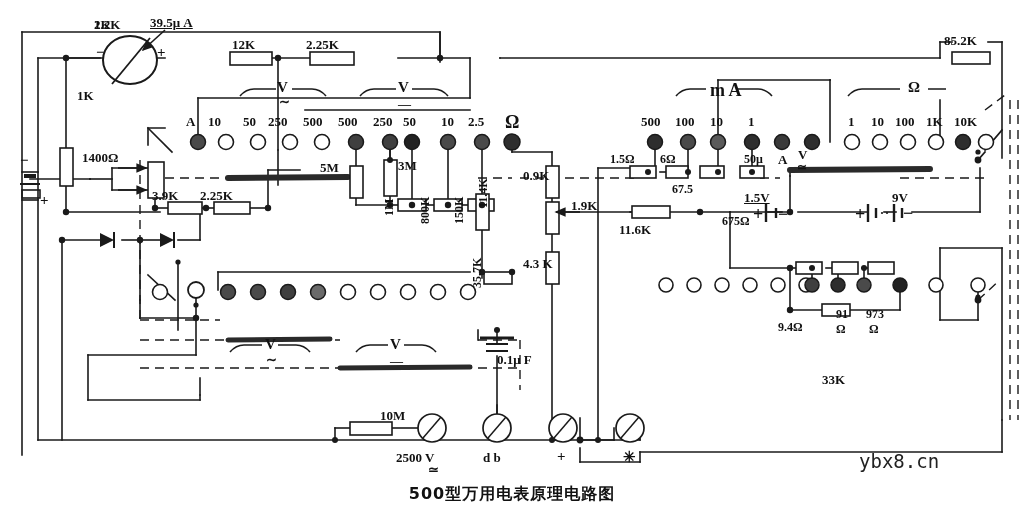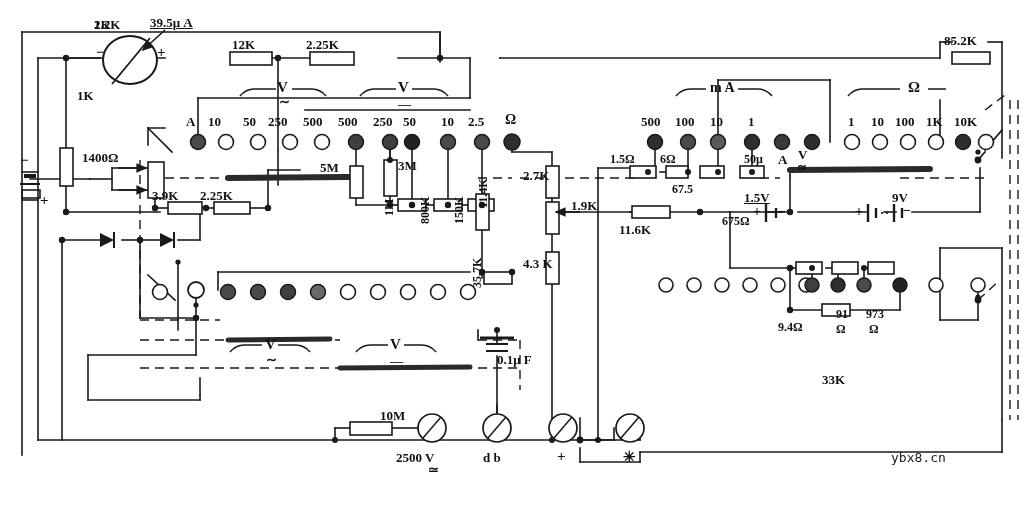--- a/index.html
+++ b/index.html
@@ -3,26 +3,26 @@
 <meta charset="utf-8">
 <title>500 Multimeter Schematic</title>
 <style>
   html,body{margin:0;padding:0;background:#ffffff;}
   body{font-family:"Liberation Serif", serif;}
   #stage{position:relative;width:1024px;height:524px;background:#fff;overflow:hidden;}
   #stage svg{position:absolute;left:0;top:0;}
   .lbl{position:absolute;color:#111;white-space:nowrap;font-family:"Liberation Serif",serif;font-weight:700;}
   .s13{font-size:13px;}
   .s12{font-size:12px;}
-  .s14{font-size:14px;}
+  .s14{font-size:18px;}
   .s15{font-size:15px;}
   .vert{transform-origin:left top;}
   #caption{position:absolute;left:0;top:484px;width:1024px;text-align:center;font-size:16px;color:#111;
            font-family:"DejaVu Sans",sans-serif;font-weight:700;letter-spacing:1px;}
-  #wm{position:absolute;left:891px;top:450px;font-family:"DejaVu Sans Mono",monospace;font-size:13px;color:#222;}
+  #wm{position:absolute;left:859px;top:450px;font-family:"DejaVu Sans Mono",monospace;font-size:19px;color:#222;}
 </style>
 </head>
 <body>
 
 <div id="stage">
 
 <svg width="1024" height="524" viewBox="0 0 1024 524">
   <defs>
     <marker id="arrowhead" markerWidth="7" markerHeight="7" refX="6" refY="3" orient="auto">
       <path d="M0,0 L7,3 L0,6 z" fill="#1a1a1a"></path>
@@ -512,21 +512,21 @@
 
 <div class="lbl s13" style="left:320px; top:160px;">5M</div>
 <div class="lbl s13" style="left:398px; top:158px;">3M</div>
 
 <div class="lbl s12 vert" style="left:382px; top:216px; transform:rotate(-90deg);">1M</div>
 <div class="lbl s12 vert" style="left:418px; top:224px; transform:rotate(-90deg);">800K</div>
 <div class="lbl s12 vert" style="left:452px; top:224px; transform:rotate(-90deg);">150K</div>
 <div class="lbl s12 vert" style="left:476px; top:208px; transform:rotate(-90deg);">11.4K</div>
 <div class="lbl s12 vert" style="left:470px; top:288px; transform:rotate(-90deg);">35.7K</div>
 
-<div class="lbl s13" style="left:523px; top:168px;">2.7K</div>
+<div class="lbl s13" style="left:523px; top:168px;">0.9K</div>
 <div class="lbl s13" style="left:523px; top:198px;margin-left:48px;">1.9K</div>
 <div class="lbl s13" style="left:523px; top:256px;">4.3 K</div>
 <div class="lbl s13" style="left:619px; top:222px;">11.6K</div>
 
 <div class="lbl s12" style="left:610px; top:152px;">1.5Ω</div>
 <div class="lbl s12" style="left:660px; top:152px;">6Ω</div>
 <div class="lbl s12" style="left:672px; top:182px;">67.5</div>
 <div class="lbl s12" style="left:722px; top:182px;margin-top:32px;">675Ω</div>
 
 <div class="lbl s13" style="left:744px; top:190px;text-decoration:underline;">1.5V</div>
@@ -550,15 +550,16 @@
 <div class="lbl s15" style="left:390px; top:336px;">V</div>
 <div class="lbl s13" style="left:390px; top:353px;">—</div>
 
 <div class="lbl s13" style="left:349px; top:408px;margin-left:31px;">10M</div>
 <div class="lbl s13" style="left:396px; top:450px;">2500 V</div>
 <div class="lbl s13" style="left:428px; top:462px;">≃</div>
 <div class="lbl s13" style="left:483px; top:450px;font-family:Liberation Serif, serif;">d b</div>
 <div class="lbl s15" style="left:557px; top:448px;">+</div>
 <div class="lbl s15" style="left:623px; top:448px;">✳</div>
 
+<div id="caption">500型万用电表原理电路图</div>
 <div id="wm">ybx8.cn</div>
 
 </div>
 
 </body></html>

